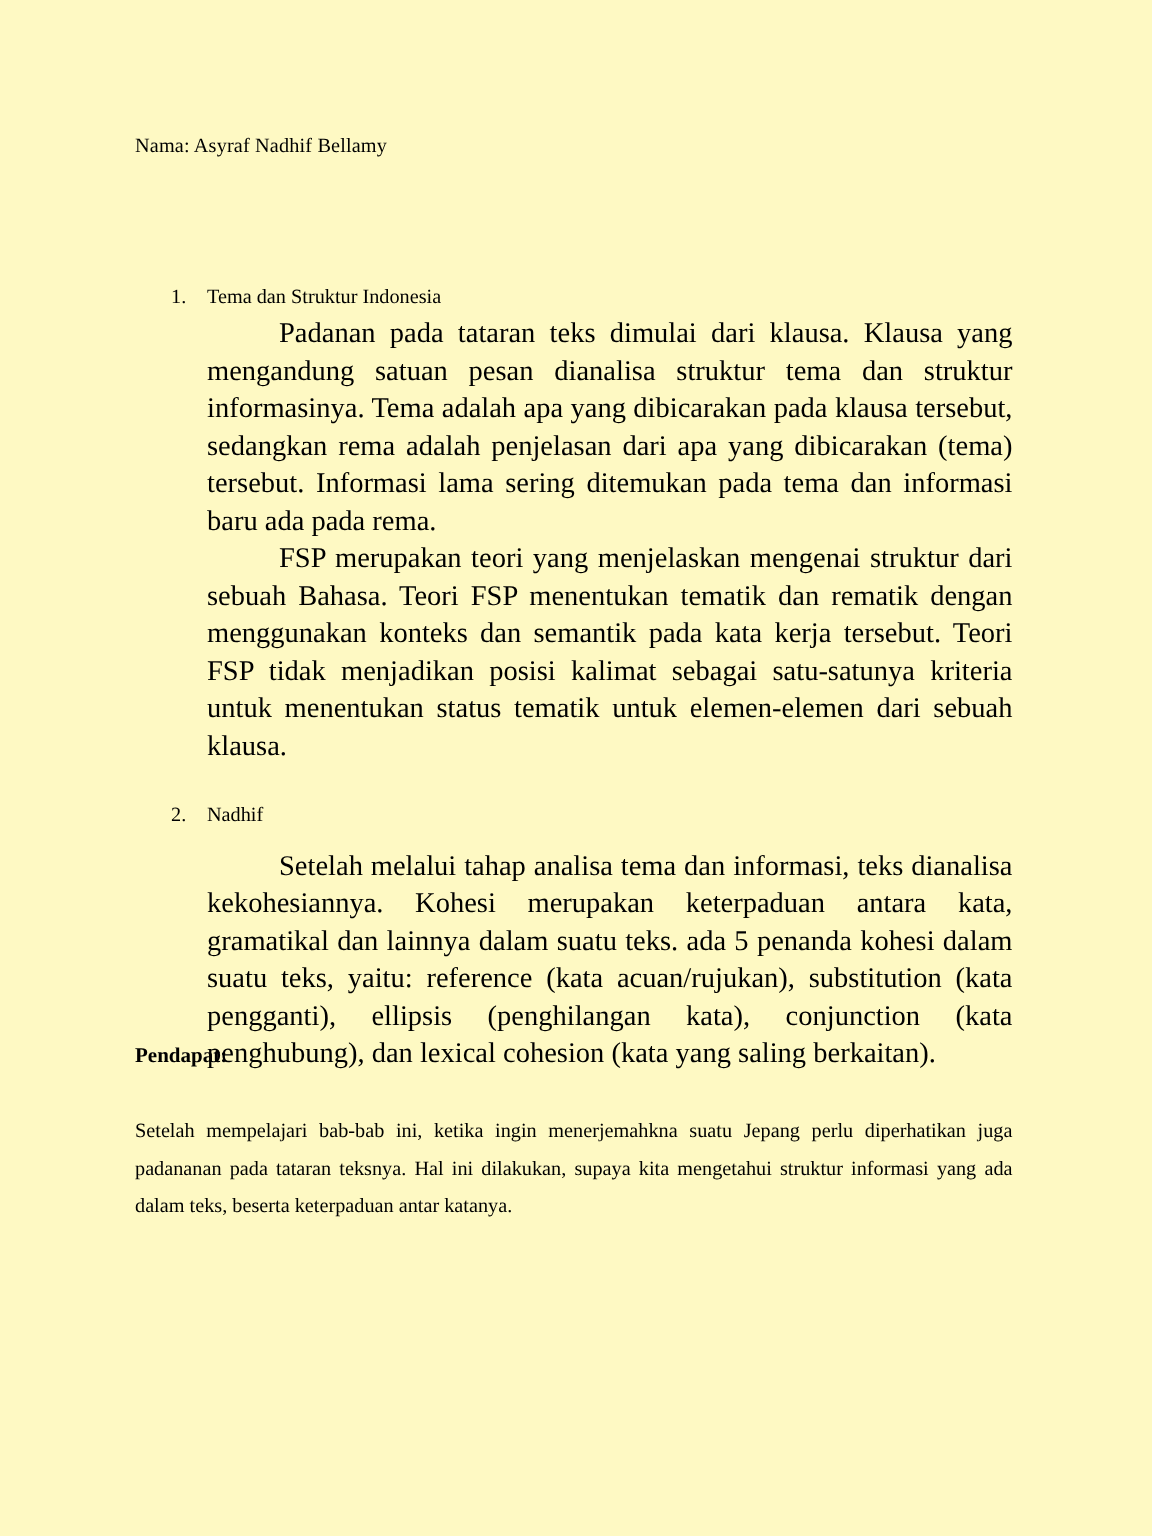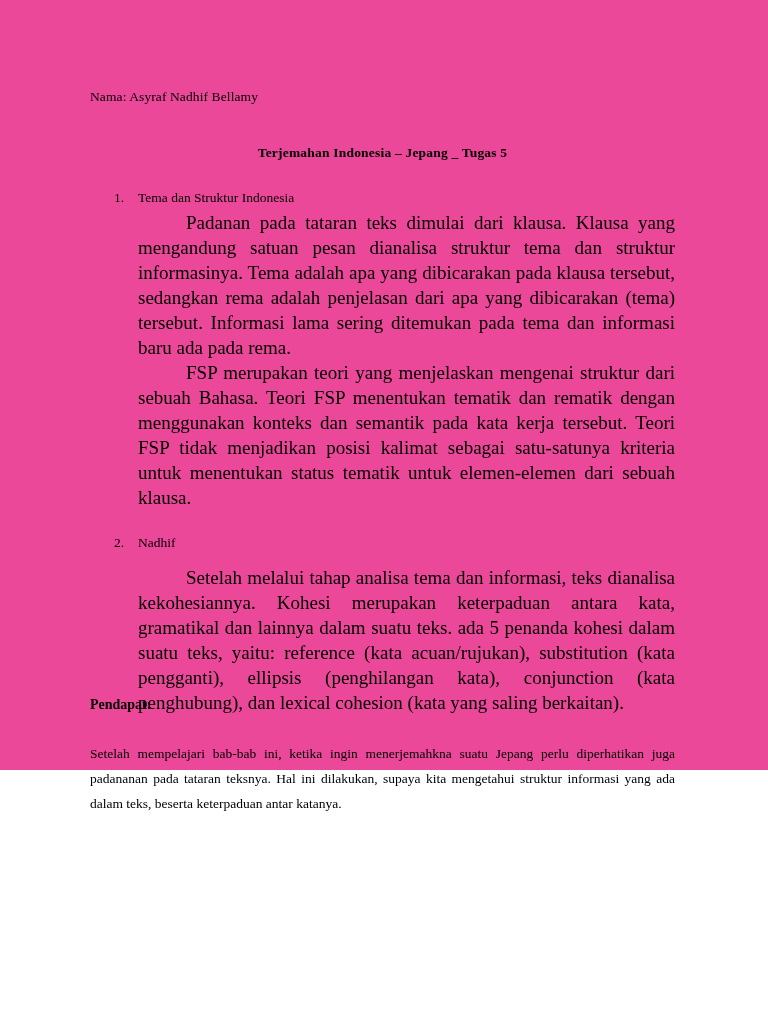--- a/index.html
+++ b/index.html
@@ -14,22 +14,22 @@
     height: 1024px;
     overflow: hidden;
     font-family: "Liberation Serif", "DejaVu Serif", serif;
     color: #000000;
     -webkit-font-smoothing: antialiased;
   }
 
   .page {
     position: relative;
     width: 768px;
-    height: 770px;
-    background: #ec4899;
+    height: 1024px;
+    background: #fef9c3;
     box-sizing: border-box;
   }
 
   
   .header-block {
     position: absolute;
     left: 90px;
     top: 84px;
     width: 585px;
   }
@@ -130,21 +130,20 @@
 </style>
 </head>
 <body>
 
 <div class="page">
 
   <div class="header-block">
     <div class="meta-line">Nama: Asyraf Nadhif Bellamy</div>
   </div>
 
-  <div class="doc-title">Terjemahan Indonesia – Jepang _ Tugas 5</div>
 
   <div class="sections">
 
     <div class="section">
       <div class="section-heading">
         <span class="section-number">1.</span>
         <span>Tema dan Struktur Indonesia</span>
       </div>
       <div class="section-body">
         <p class="para first-in-section">Padanan pada tataran teks dimulai dari klausa. Klausa yang mengandung satuan pesan dianalisa struktur tema dan struktur informasinya. Tema adalah apa yang dibicarakan pada klausa tersebut, sedangkan rema adalah penjelasan dari apa yang dibicarakan (tema) tersebut. Informasi lama sering ditemukan pada tema dan informasi baru ada pada rema.</p>

